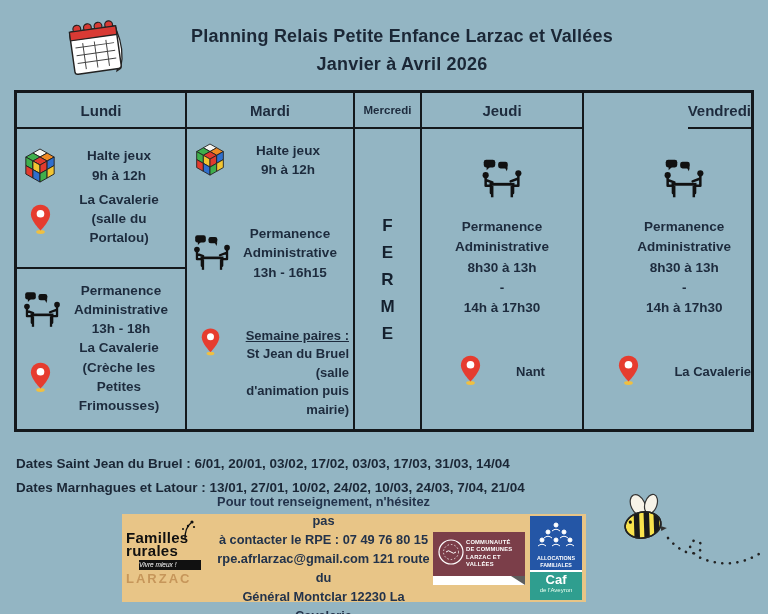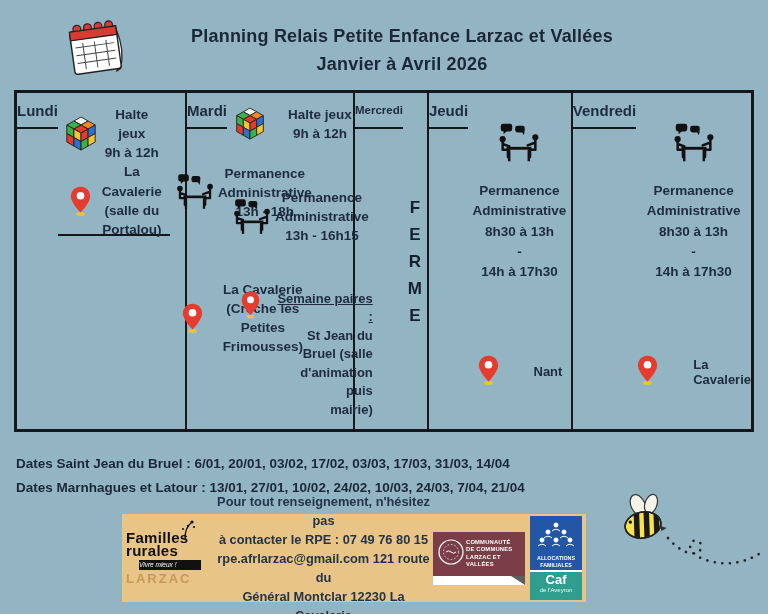--- a/index.html
+++ b/index.html
@@ -9,23 +9,23 @@
 
   
   .cal-icon{position:absolute;left:60px;top:12px;}
   .title{position:absolute;left:0;top:22px;width:100%;text-align:center;}
   .title .t1,.title .t2{display:block;font-size:18px;font-weight:800;line-height:28px;color:#1b2736;letter-spacing:.2px;}
   .title{padding-left:36px;box-sizing:border-box;}
 
   
   .table{position:absolute;left:14px;top:90px;width:740px;height:342px;box-sizing:border-box;
          border:3px solid #14181c;display:flex;}
-  .col{display:flex;flex-direction:row;border-right:2.5px solid #14181c;box-sizing:border-box;}
-  .col:last-child{border-right:none;}
-  .c-lundi{width:170px;} .c-mardi{width:168px;} .c-mercredi{width:83px;} .c-jeudi{width:162px;} .c-vendredi{flex:1;}
+  .col{display:flex;flex-direction:column;border-right:2.5px solid #14181c;box-sizing:border-box;}
+  .col:last-child{border-right:none;align-items:flex-end;}
+  .c-lundi{width:170px;} .c-mardi{width:168px;} .c-mercredi{width:67px;} .c-jeudi{width:162px;} .c-vendredi{flex:1;}
   .day-h{height:36px;border-bottom:2.5px solid #14181c;display:flex;align-items:center;justify-content:center;
          font-size:15px;font-weight:800;box-sizing:border-box;}
   .c-mercredi .day-h{font-size:11.5px;}
   .cellbody{flex:1;display:flex;flex-direction:column;box-sizing:border-box;}
   .split-top{height:143px;border-bottom:2.5px solid #14181c;}
   .split-bottom{flex:1;}
   .entry{display:flex;align-items:center;}
   .entry.topalign{align-items:flex-start;}
   .eicon{flex:0 0 42px;display:flex;justify-content:center;}
   .etext{flex:1;text-align:center;font-size:13.5px;font-weight:800;line-height:1.42;padding-right:6px;}

